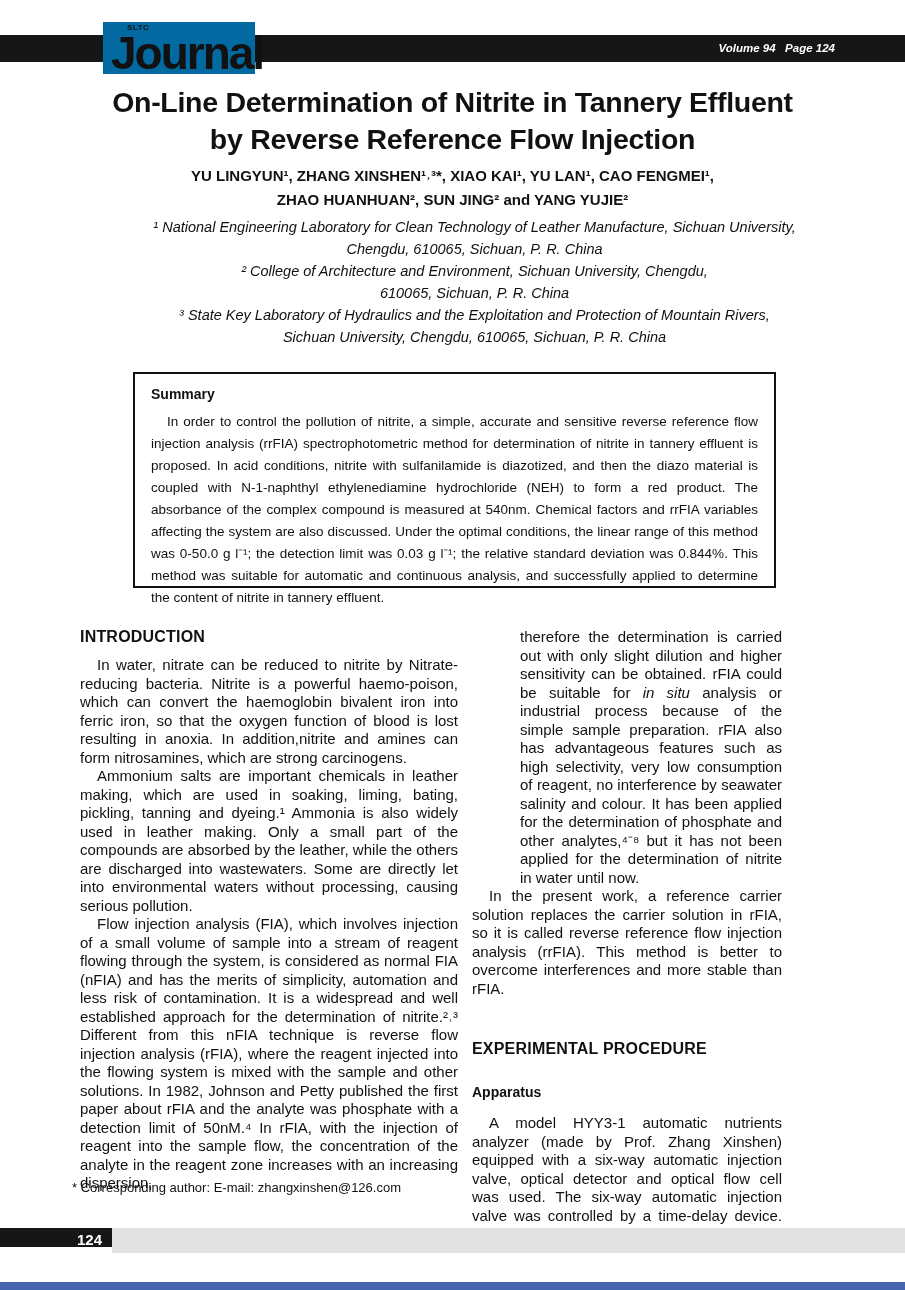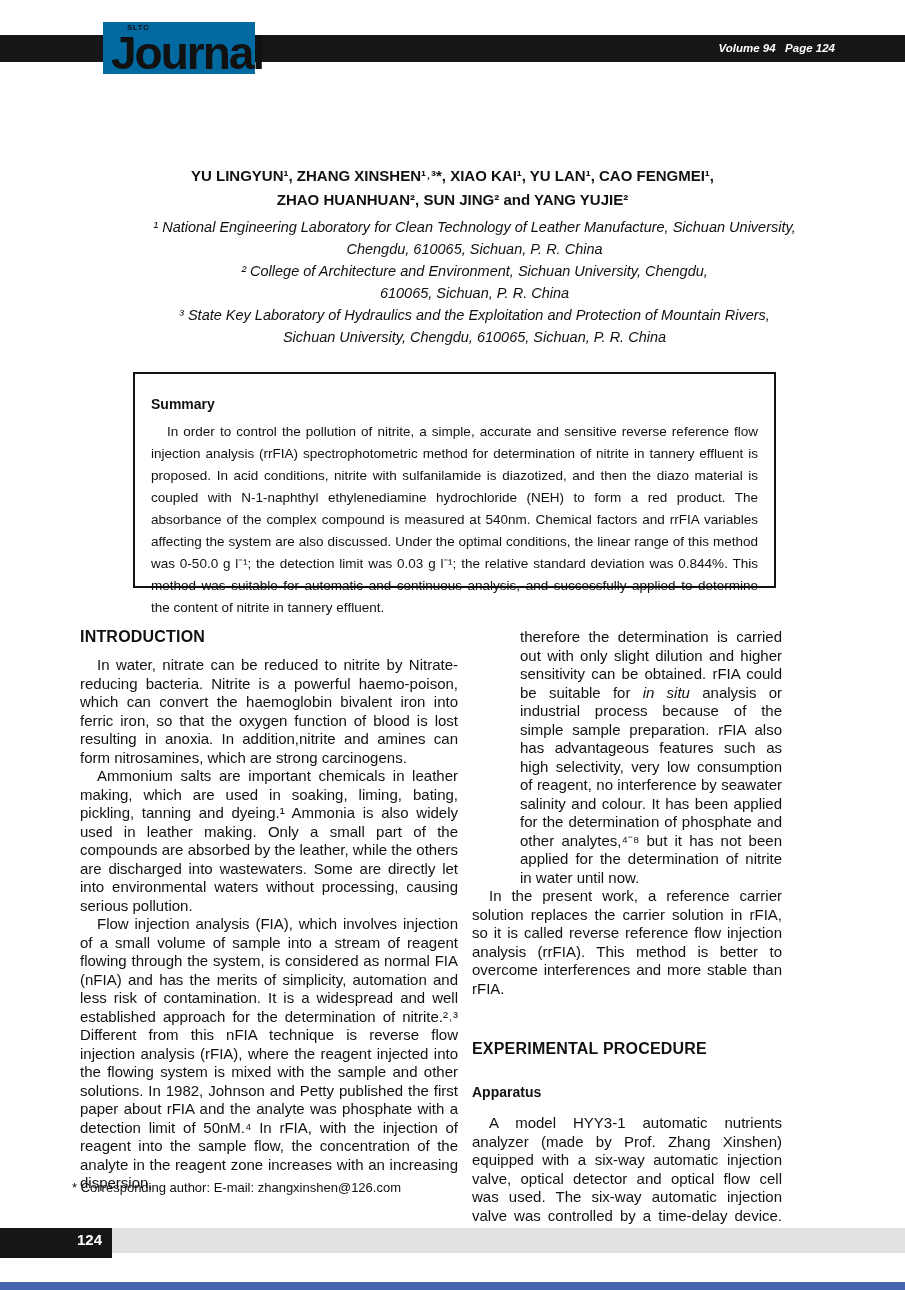--- a/index.html
+++ b/index.html
@@ -55,21 +55,21 @@
     text-align: center; font-style: italic; font-size: 14.5px; line-height: 22px; padding-left: 44px;
   }
 
   
   .summary-box {
     position: absolute; left: 133px; top: 372px;
     width: 643px; height: 216px;
     border: 2px solid #111111;
     padding: 6px 16px 0 16px;
   }
-  .summary-heading { font-weight: bold; font-size: 14px; margin: 16px 0 9px 0; }
+  .summary-heading { font-weight: bold; font-size: 14px; margin: 6px 0 9px 0; }
   .summary-body {
     font-size: 13.5px; line-height: 22px;
     text-align: justify; text-indent: 16px; margin: 0;
   }
 
   
   .columns {
     position: absolute; left: 80px; top: 628px; width: 702px;
     display: flex;
   }
@@ -93,21 +93,21 @@
   
   .footnote {
     position: absolute; left: 72px; top: 1180px;
     font-size: 13px;
     text-align: center;
   }
 
   
   .footer-black {
     position: absolute; left: 0; top: 1228px;
-    width: 112px; height: 30px; background: #161616;
+    width: 112px; height: 19px; background: #161616;
   }
   .page-number {
     position: absolute; left: 0; top: 3px; width: 102px;
     text-align: right; color: #ffffff; font-weight: bold; font-size: 15px;
   }
   .footer-gray {
     position: absolute; left: 112px; top: 1228px;
     width: 793px; height: 25px; background: #e1e1e1;
   }
   .bottom-strip {
@@ -120,20 +120,24 @@
 
 <div class="page">
 
   <div class="header-bar"></div>
   <div class="logo-box">
     <span class="logo-sltc">SLTC</span>
     <span class="logo-main">Journal</span>
   </div>
   <div class="volume-info">Volume 94&nbsp;&nbsp; Page 124</div>
 
+  <div class="title">
+    <div>On-Line Determination of Nitrite in Tannery Effluent</div>
+    <div>by Reverse Reference Flow Injection</div>
+  </div>
 
   <div class="authors">
     <div>YU LINGYUN¹, ZHANG XINSHEN¹˒³*, XIAO KAI¹, YU LAN¹, CAO FENGMEI¹,</div>
     <div>ZHAO HUANHUAN², SUN JING² and YANG YUJIE²</div>
   </div>
 
   <div class="affiliations">
     <div>¹ National Engineering Laboratory for Clean Technology of Leather Manufacture, Sichuan University,</div>
     <div>Chengdu, 610065, Sichuan, P. R. China</div>
     <div>² College of Architecture and Environment, Sichuan University, Chengdu,</div>

